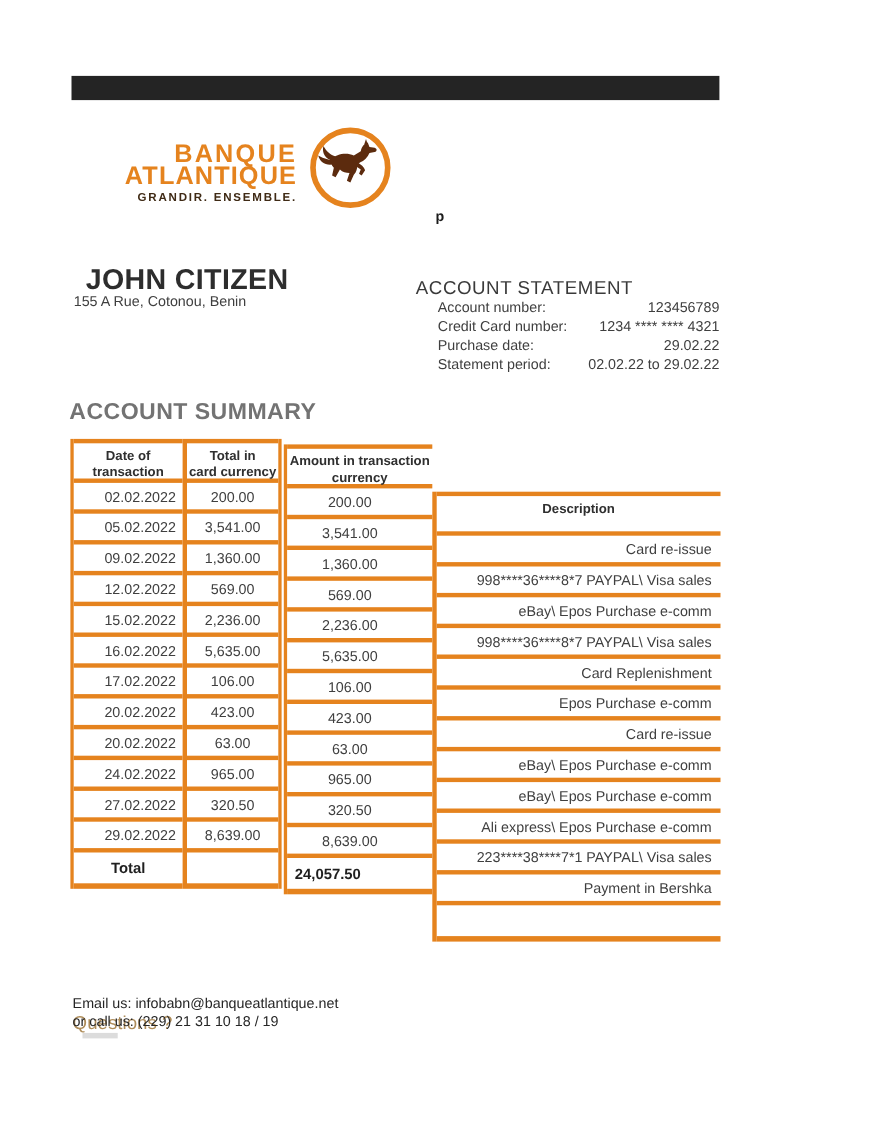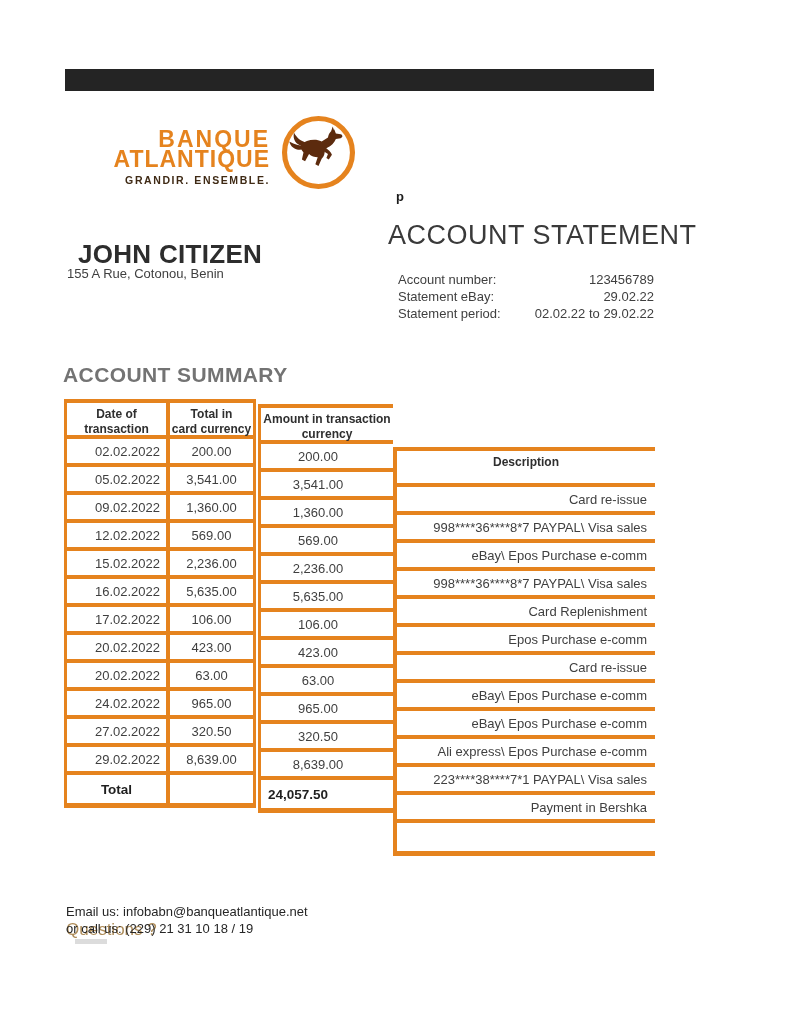--- a/index.html
+++ b/index.html
@@ -21,21 +21,21 @@
   .logo-line2{font-size:23px;font-weight:bold;color:var(--orange);letter-spacing:1px;line-height:21px;}
   .logo-tagline{font-size:10.5px;font-weight:bold;color:#3F2A15;letter-spacing:1.6px;margin-top:4px;}
   .logo-emblem{position:absolute;left:279px;top:113px;width:79px;height:79px;}
   .stray-p{position:absolute;left:396px;top:189px;font-size:13px;font-weight:bold;color:#1c1c1c;}
 
   
   .holder-name{position:absolute;left:66px;top:239px;font-size:26px;font-weight:bold;color:#2d2d2d;letter-spacing:0.3px;margin-left:12px;}
   .holder-address{position:absolute;left:67px;top:266px;font-size:13px;color:var(--txt);}
 
   
-  .stmt-title{position:absolute;left:378px;top:220px;font-size:27px;color:#3a3a3a;letter-spacing:0.5px;margin-left:10px;}
+  .stmt-title{position:absolute;left:378px;top:252px;font-size:17px;color:#3a3a3a;letter-spacing:0.5px;}
   .stmt-fields{position:absolute;left:398px;top:271px;width:256px;}
   .stmt-row{display:flex;justify-content:space-between;font-size:13px;color:var(--txt);line-height:17px;}
   .stmt-row .val{text-align:right;}
 
   
   .summary-title{position:absolute;left:63px;top:363px;font-size:21px;font-weight:bold;color:#737373;letter-spacing:0.4px;}
 
   .tbl{position:absolute;left:64px;top:399px;display:flex;align-items:flex-start;}
   .col{display:flex;flex-direction:column;}
   .c1{width:102px;border-left:3px solid var(--orange);}
@@ -92,21 +92,25 @@
   <div class="holder-name">JOHN CITIZEN</div>
   <div class="holder-address">155 A Rue, Cotonou, Benin</div>
 
   <div class="stmt-title">ACCOUNT STATEMENT</div>
   <div class="stmt-fields">
     <div class="stmt-row">
       <span class="lbl">Account number:</span>
       <span class="val">123456789</span>
     </div>
     <div class="stmt-row">
-      <span class="lbl">Statement eBay:</span>
+      <span class="lbl">Credit Card number:</span>
+      <span class="val">1234 **** **** 4321</span>
+    </div>
+    <div class="stmt-row">
+      <span class="lbl">Purchase date:</span>
       <span class="val">29.02.22</span>
     </div>
     <div class="stmt-row">
       <span class="lbl">Statement period:</span>
       <span class="val">02.02.22 to 29.02.22</span>
     </div>
   </div>
 
   <div class="summary-title">ACCOUNT SUMMARY</div>
 

